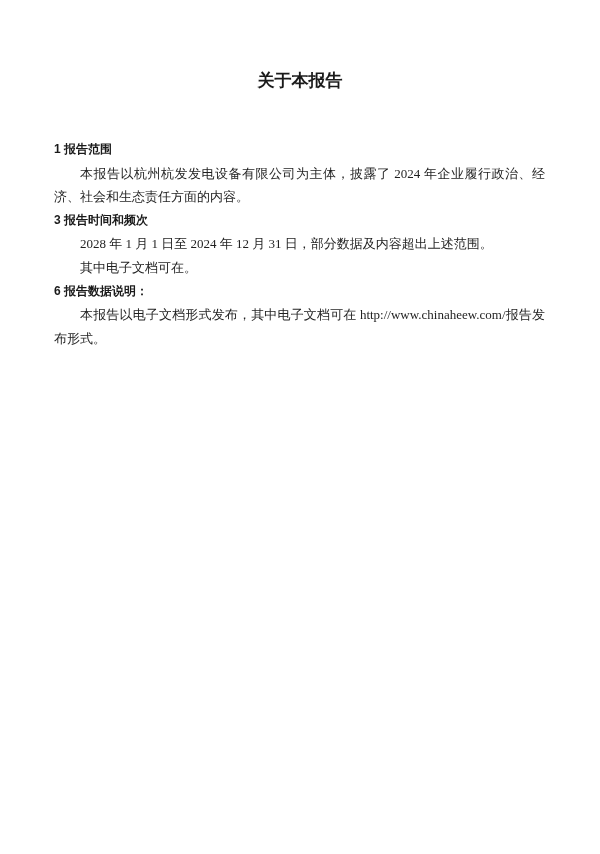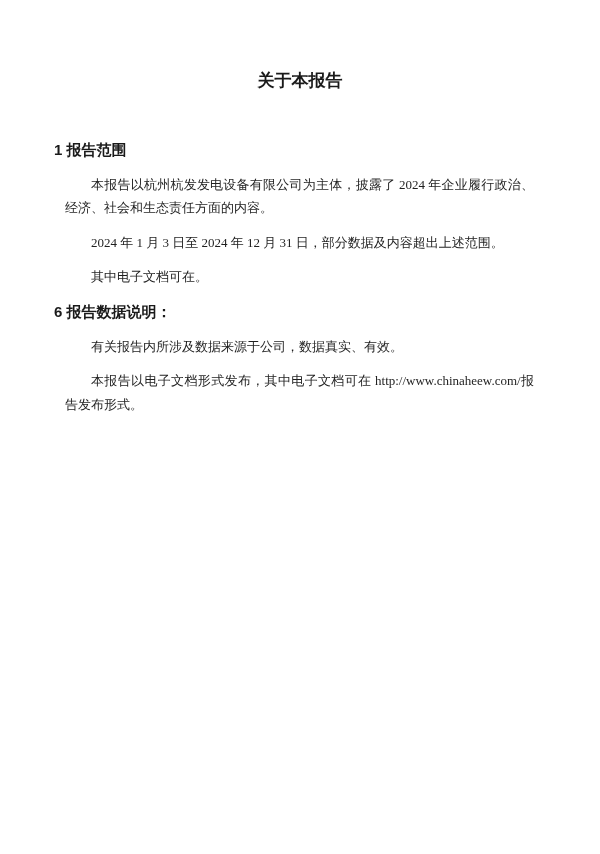--- a/index.html
+++ b/index.html
@@ -32,53 +32,53 @@
     line-height: 23.6px;
     text-align: justify;
     color: #1f1f1f;
   }
   .sec {
     margin: 0;
   }
   .sec-heading {
     margin: 0;
     font-family: "Liberation Sans", sans-serif;
-    font-size: 15px;
+    font-size: 12px;
     font-weight: 700;
     line-height: 23.6px;
     text-align: left;
     color: #1a1a1a;
   }
   .body-para {
-    margin: 11px;
+    margin: 0;
     text-indent: 2em;
     font-family: Liberation Serif, serif;
   }
 </style>
 </head>
 <body>
 
 <div class="page">
   <h1 class="title">关于本报告</h1>
   <div class="content">
   <section class="sec">
     <h2 class="sec-heading">1 报告范围</h2>
   <p class="body-para">本报告以杭州杭发发电设备有限公司为主体，披露了 2024 年企业履行政治、经济、社会和生态责任方面的内容。</p>
       </section>
 
   <section class="sec">
       </section>
 
   <section class="sec">
-  <p class="body-para">2024 年 1 月 3 日至 2024 年 12 月 31 日，部分数据及内容超出上述范围。</p>
+    <h2 class="sec-heading">3 报告时间和频次</h2>
+  <p class="body-para">2028 年 1 月 1 日至 2024 年 12 月 31 日，部分数据及内容超出上述范围。</p>
         <p class="body-para">其中电子文档可在。</p>
       </section>
 
   <section class="sec">
     <h2 class="sec-heading">6 报告数据说明：</h2>
-  <p class="body-para">有关报告内所涉及数据来源于公司，数据真实、有效。</p>
       </section>
 
   <section class="sec">
   <p class="body-para">本报告以电子文档形式发布，其中电子文档可在 http://www.chinaheew.com/报告发布形式。</p>
       </section>
 </div>
 </div>
 
 </body></html>

